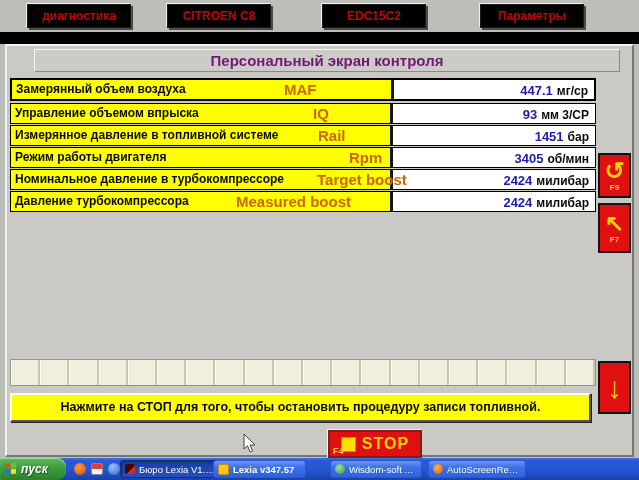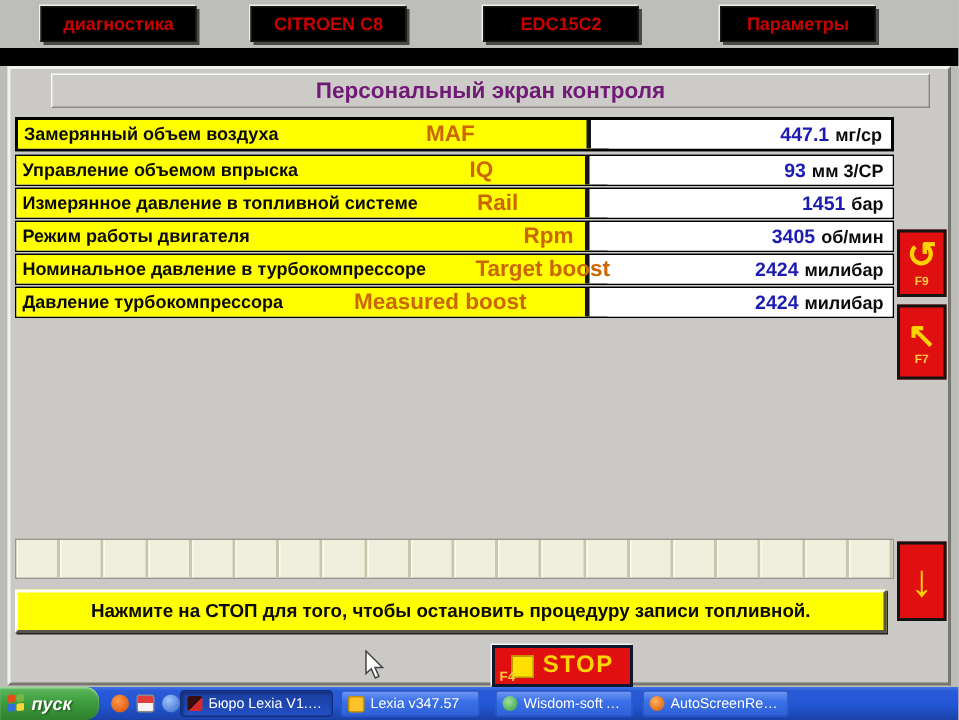--- a/index.html
+++ b/index.html
@@ -102,21 +102,21 @@
   #btn-f9{top:153px;height:45px;}
   #btn-f7{top:203px;height:50px;}
   #btn-down{top:361px;height:53px;}
   #btn-f9 .glyph{font-size:24px;}
   #btn-f7 .glyph{font-size:23px;}
   #btn-down .glyph{font-size:30px;}
 
   
   .stop-btn{
     position:absolute;left:328px;top:430px;width:94px;height:28px;box-sizing:border-box;
-    background:#e11010;border:2px solid #0f172a;box-shadow:-1px -1px 0 #f4f4f1;
+    background:#e11010;border:2px solid #7f1d1d;box-shadow:-1px -1px 0 #f4f4f1;
     display:flex;align-items:center;justify-content:center;gap:6px;cursor:default;
   }
   .stop-btn .fkey{
     position:absolute;left:3px;bottom:0;color:#ffc83d;font-weight:700;font-size:9px;
   }
   .stop-square{width:13px;height:13px;background:#ffe000;border:1px solid #b89a00;}
   .stop-label{color:#ffd400;font-weight:700;font-size:16px;letter-spacing:1px;}
 
   
   .taskbar{
@@ -147,21 +147,21 @@
     display:flex;align-items:center;gap:4px;padding:0 4px;overflow:hidden;cursor:default;
   }
   .task-btn.active{background:linear-gradient(#1d3f9e,#1f47b4 60%,#2450c4);border-color:#12307e;box-shadow:inset 1px 1px 2px #102a6e;}
   .task-btn .t-label{color:#fff;font-size:9.5px;white-space:nowrap;overflow:hidden;text-overflow:ellipsis;}
   .t-icon{width:10px;height:10px;flex:0 0 auto;border-radius:2px;}
   .ti-1{background:linear-gradient(135deg,#3a0d0d 55%,#d42a2a 55%);}
   .ti-2{background:#ffc22a;border:1px solid #c98f00;width:9px;height:9px;}
   .ti-3{border-radius:50%;background:radial-gradient(circle at 40% 35%,#9fe09f,#2f9e3f);}
   .ti-4{border-radius:50%;background:radial-gradient(circle at 40% 35%,#ffb35c,#d45400);}
   #task-0{left:120px;width:102px;}
-  #task-1{left:227px;width:93px;}
+  #task-1{left:213px;width:93px;font-weight:bold;}
   #task-2{left:330px;width:92px;}
   #task-3{left:428px;width:98px;}
 
   
   .cursor{position:absolute;left:243px;top:433px;width:14px;height:21px;pointer-events:none;}
 </style>
 </head>
 <body>
 
 <div class="top-strip">

